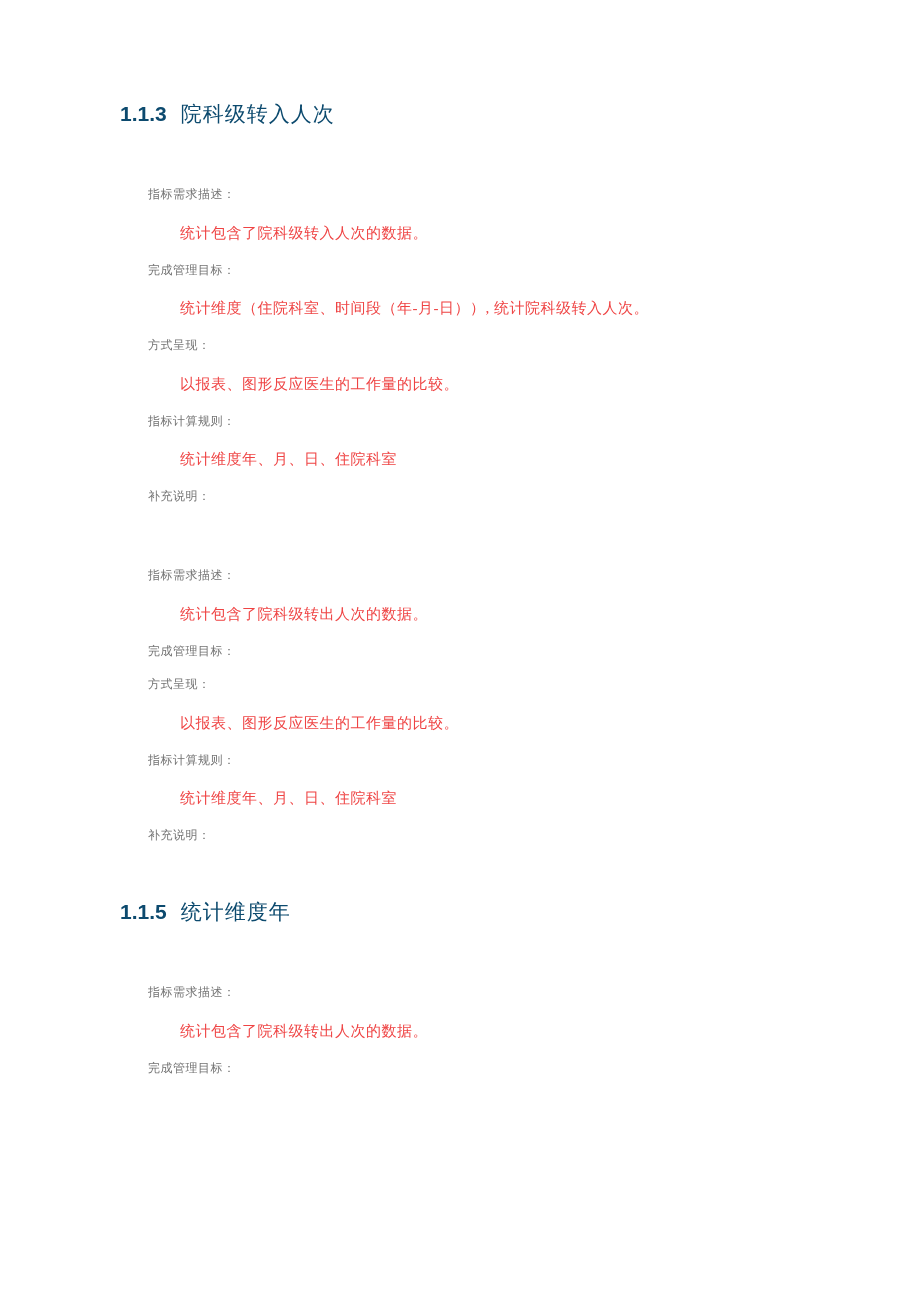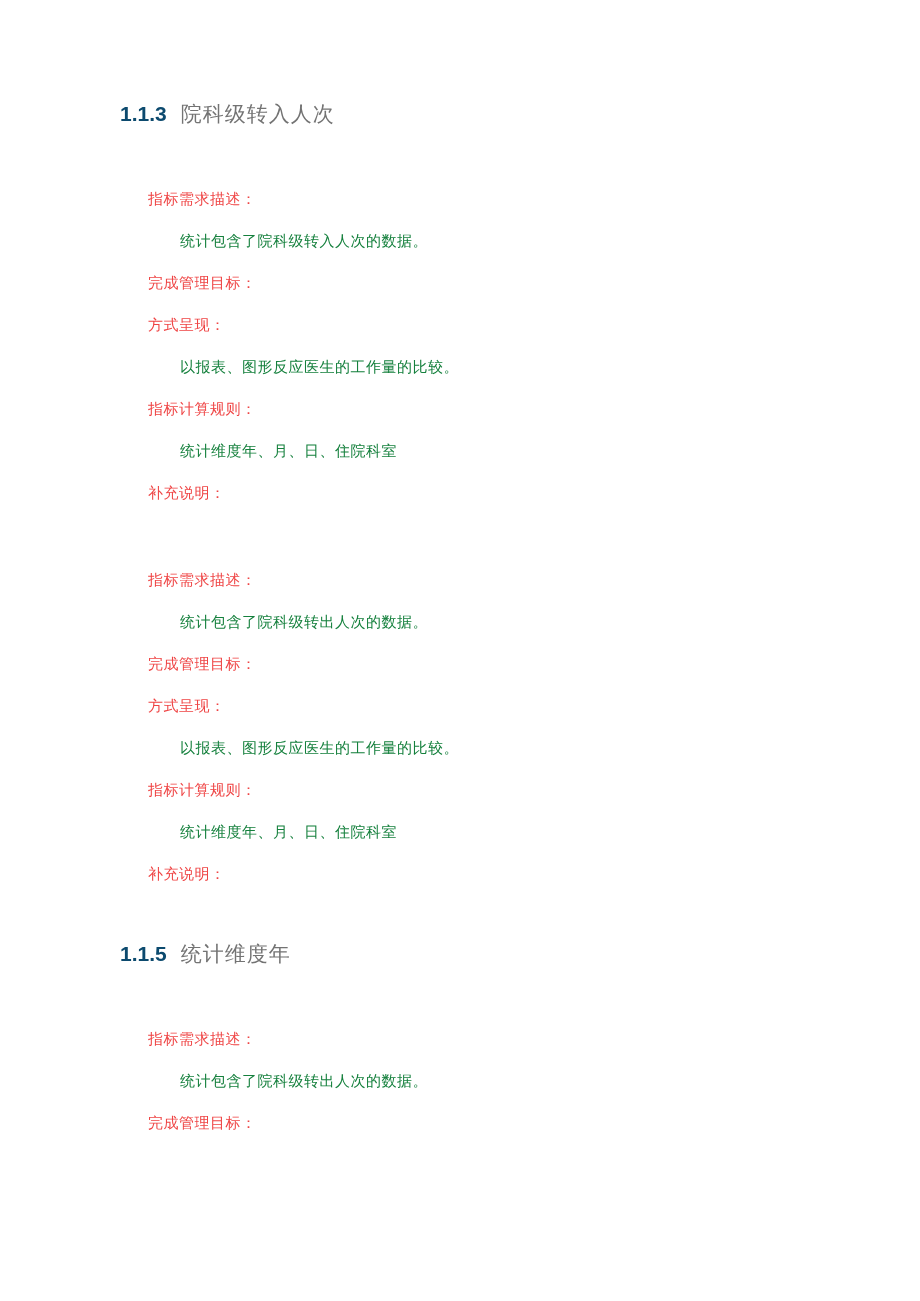--- a/index.html
+++ b/index.html
@@ -18,55 +18,56 @@
       margin-bottom: 50px;
     }
     .section-number {
       color: #0c4a6e;
       font-weight: bold;
       font-size: 21px;
       font-family: Arial, sans-serif;
       margin-right: 10px;
     }
     .section-title {
-      color: #737373;
+      color: #0c4a6e;
       font-size: 21px;
       font-family: "SimSun", "宋体", serif;
       letter-spacing: 1px;
     }
     .content-block {
       padding-left: 28px;
       margin-bottom: 45px;
     }
     .label-line {
-      font-size: 15px;
+      font-size: 12px;
       line-height: 2.8;
-      color: #ef4444;
+      color: #737373;
       letter-spacing: 0.5px;
     }
     .indent-line {
       font-size: 15px;
       line-height: 2.8;
       padding-left: 32px;
-      color: #15803d;
+      color: #ef4444;
       letter-spacing: 0.5px;
     }
   </style>
 </head>
 <body>
 
 <div>
   <div class="section-heading">
     <span class="section-number">1.1.3</span>
     <span class="section-title">院科级转入人次</span>
   </div>
   <div class="content-block">
     <div class="label-line">指标需求描述：</div>
     <div class="indent-line">统计包含了院科级转入人次的数据。</div>
     <div class="label-line">完成管理目标：</div>
+    <div class="indent-line">统计维度（住院科室、时间段（年-月-日））, 统计院科级转入人次。</div>
     <div class="label-line">方式呈现：</div>
     <div class="indent-line">以报表、图形反应医生的工作量的比较。</div>
     <div class="label-line">指标计算规则：</div>
     <div class="indent-line">统计维度年、月、日、住院科室</div>
     <div class="label-line">补充说明：</div>
   </div>
 </div>
 
 <div>
   <div class="content-block">

